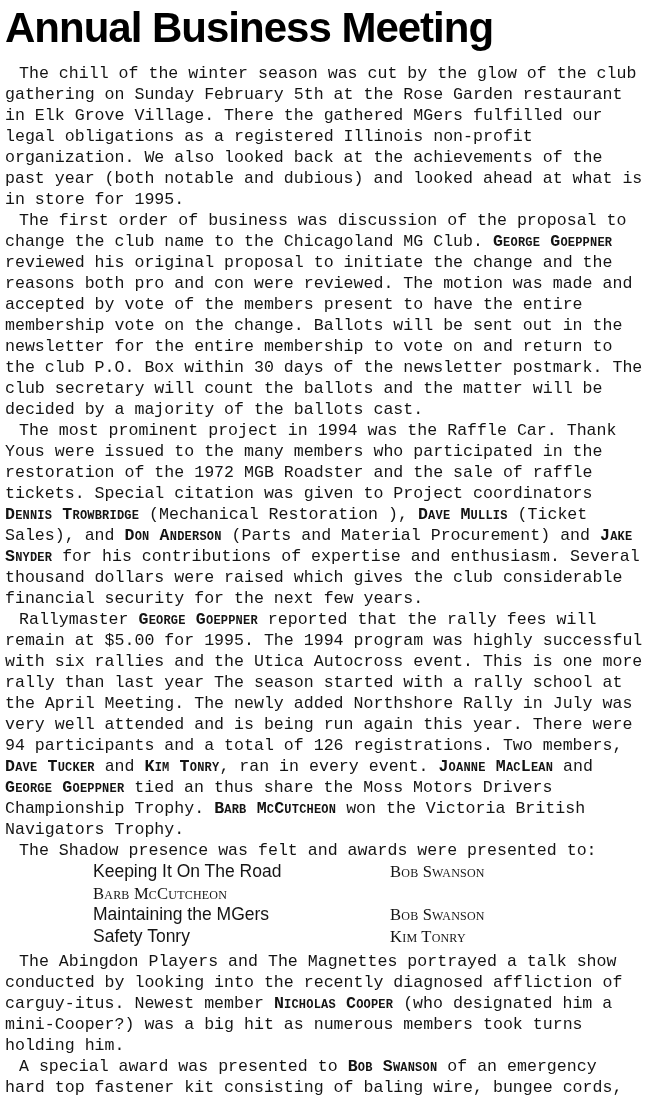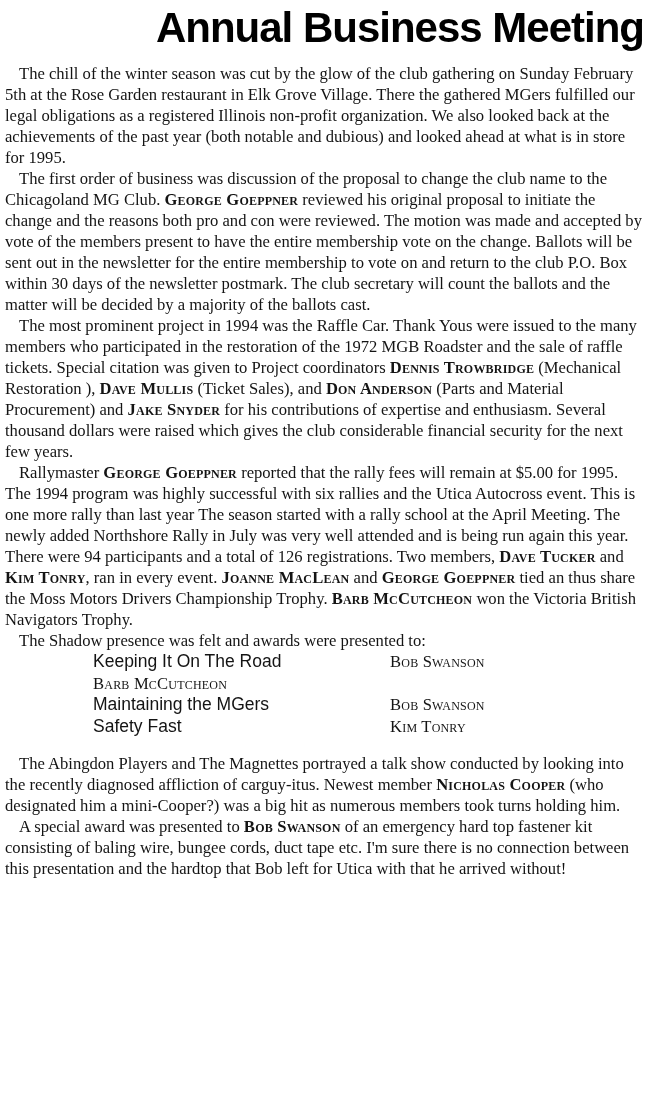--- a/index.html
+++ b/index.html
@@ -20,38 +20,38 @@
     width: 650px;
   }
   .headline {
     font-family: "Liberation Sans", sans-serif;
     font-weight: bold;
     color: #000000;
     font-size: 42px;
     line-height: 51px;
     letter-spacing: -1px;
     margin: 0 0 10px 0;
-    text-align: right;
   }
   .headline span { display: block; }
   .article {
     font-size: 16.6px;
     line-height: 21px;
   }
   .body-para {
     margin: 0;
     text-indent: 14px;
+    font-family: Liberation Mono, monospace;
   }
   .name-sc {
     font-variant: small-caps;
     font-weight: bold;
     letter-spacing: 0.2px;
   }
   .awards-table {
-    margin: 0 0 16px 88px;
+    margin: 0 0 4px 88px;
   }
   .award-row {
     display: flex;
     align-items: baseline;
     line-height: 21.5px;
   }
   .award-name {
     font-family: "Liberation Sans", sans-serif;
     font-size: 17.5px;
     width: 297px;
@@ -86,21 +86,21 @@
           <span class="award-recipient">Bob Swanson</span>
         </div>
         <div class="award-row">
           <span class="award-recipient">Barb McCutcheon</span>
         </div>
         <div class="award-row">
           <span class="award-name">Maintaining the MGers</span>
           <span class="award-recipient">Bob Swanson</span>
         </div>
         <div class="award-row">
-          <span class="award-name">Safety Fast</span>
+          <span class="award-name">Safety Tonry</span>
           <span class="award-recipient">Kim Tonry</span>
         </div>
       </div>
 
     <div id="paras-after">
         <p class="body-para"><span>The Abingdon Players and The Magnettes portrayed a talk show conducted by looking into the recently diagnosed affliction of carguy-itus. Newest member </span><span class="name-sc">Nicholas Cooper</span><span> (who designated him a mini-Cooper?) was a big hit as numerous members took turns holding him.</span></p>
         <p class="body-para"><span>A special award was presented to </span><span class="name-sc">Bob Swanson</span><span> of an emergency hard top fastener kit consisting of baling wire, bungee cords, duct tape etc. I'm sure there is no connection between this presentation and the hardtop that Bob left for Utica with that he arrived without!</span></p>
       </div>
   </div>
 </div>

